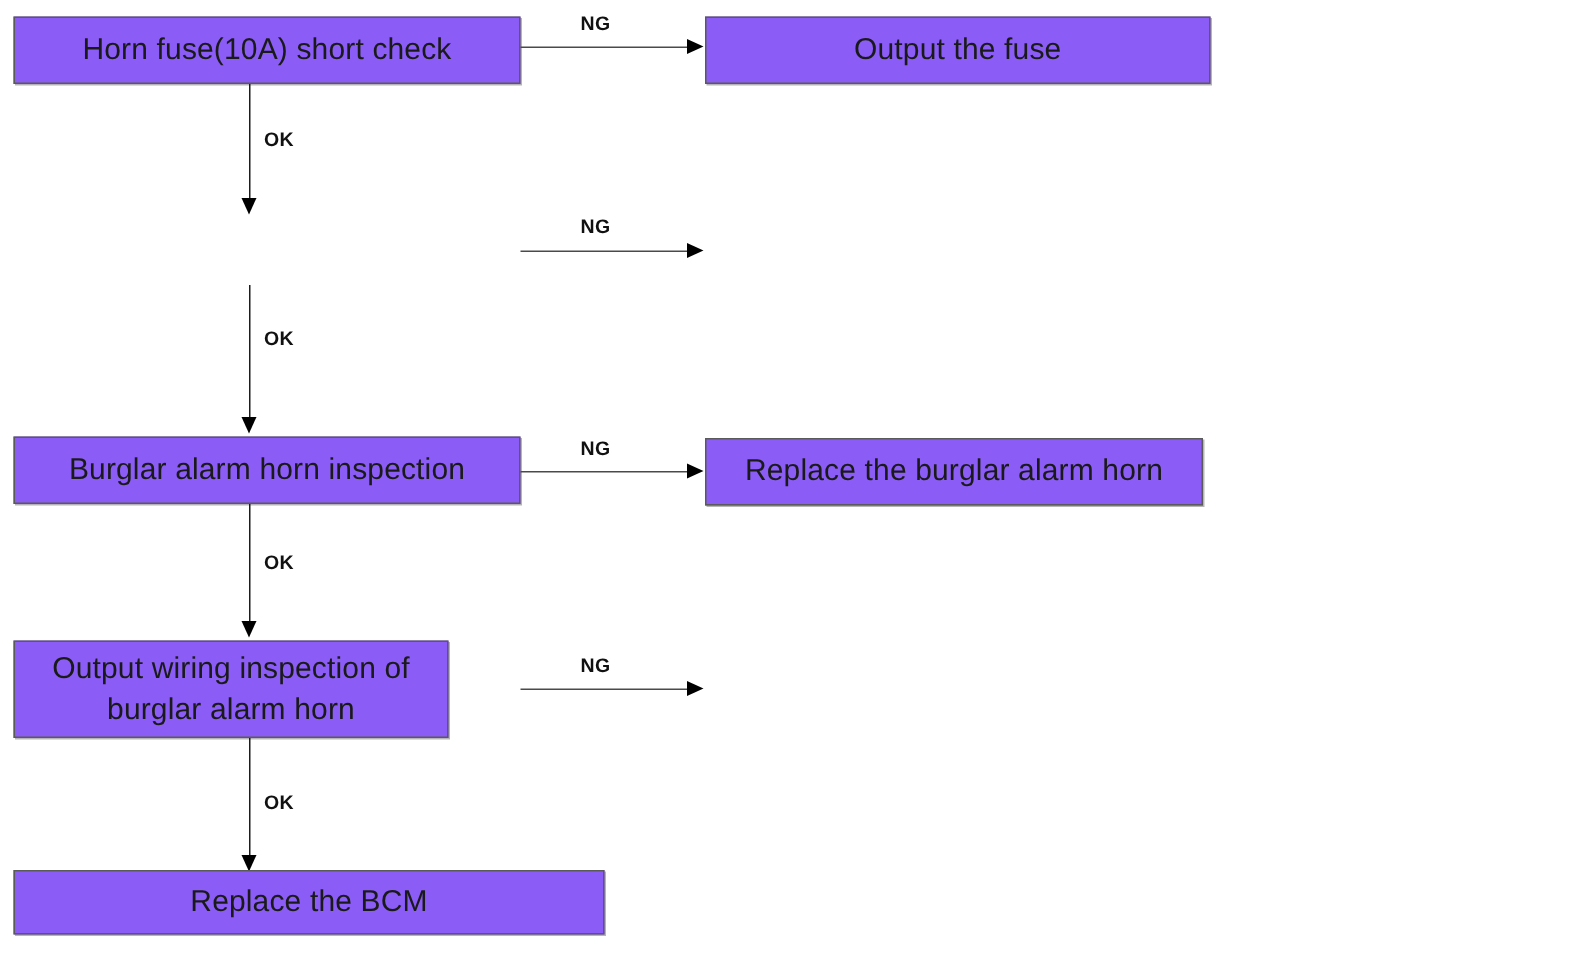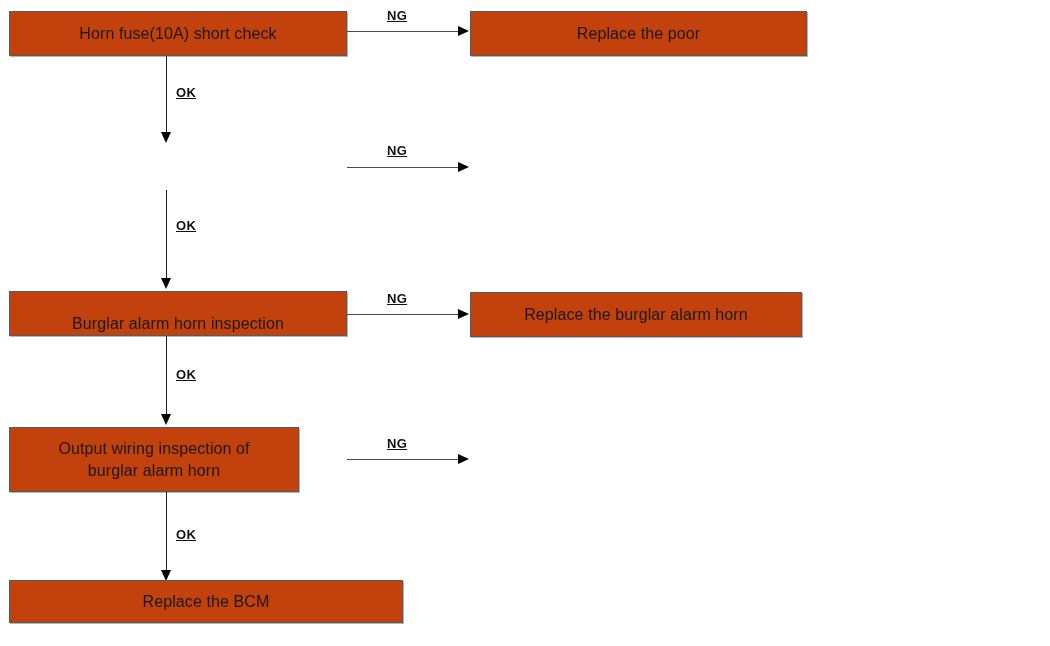--- a/index.html
+++ b/index.html
@@ -16,44 +16,43 @@
     position: relative;
     width: 1050px;
     height: 646px;
     background: #ffffff;
     overflow: hidden;
   }
   .node {
     position: absolute;
     box-sizing: border-box;
     border: 1px solid #5a5a5a;
-    background: #c2410c;
+    background: #8b5cf6;
     display: flex;
     align-items: center;
     justify-content: center;
     text-align: center;
-    font-size: 16px;
+    font-size: 20px;
     line-height: 1.35;
     color: #1a1a1a;
     letter-spacing: 0.1px;
     box-shadow: 1px 1px 0 0 rgba(120,120,120,0.55);
   }
   .node-text {
     display: block;
     padding: 0 6px;
     white-space: pre-line;
   }
   .edge-label {
     position: absolute;
     font-size: 13px;
     font-weight: bold;
     color: #111111;
     letter-spacing: 0.3px;
     white-space: nowrap;
-    text-decoration: underline;
   }
   .hline {
     position: absolute;
     height: 1px;
     background: #4a4a4a;
   }
   .vline {
     position: absolute;
     width: 1px;
     background: #1d1d1d;
@@ -82,38 +81,38 @@
 
   <div class="node" style="left:9px; top:11px; width:338px; height:45px;">
     <span class="node-text">Horn fuse(10A) short check</span>
   </div>
 
   <div class="hline" style="left:347px; top:31px; width:112px;"></div>
   <div class="arrow-right" style="left:458px; top:25.5px;"></div>
   <div class="edge-label" style="left:387px; top:8px;">NG</div>
 
   <div class="node" style="left:470px; top:11px; width:337px; height:45px;">
-    <span class="node-text">Replace the poor</span>
+    <span class="node-text">Output the fuse</span>
   </div>
 
   <div class="vline" style="left:166px; top:56px; height:78px;"></div>
   <div class="arrow-down" style="left:161px; top:132px;"></div>
   <div class="edge-label" style="left:176px; top:85px;">OK</div>
 
 
   <div class="hline" style="left:347px; top:167px; width:112px;"></div>
   <div class="arrow-right" style="left:458px; top:161.5px;"></div>
   <div class="edge-label" style="left:387px; top:143px;">NG</div>
 
 
   <div class="vline" style="left:166px; top:190px; height:90px;"></div>
   <div class="arrow-down" style="left:161px; top:278px;"></div>
   <div class="edge-label" style="left:176px; top:218px;">OK</div>
 
-  <div class="node" style="left:9px; top:291px; width:338px; height:45px;align-items:flex-end;">
+  <div class="node" style="left:9px; top:291px; width:338px; height:45px;">
     <span class="node-text">Burglar alarm horn inspection</span>
   </div>
 
   <div class="hline" style="left:347px; top:314px; width:112px;"></div>
   <div class="arrow-right" style="left:458px; top:308.5px;"></div>
   <div class="edge-label" style="left:387px; top:291px;">NG</div>
 
   <div class="node" style="left:470px; top:292px; width:332px; height:45px;">
     <span class="node-text">Replace the burglar alarm horn</span>
   </div>

